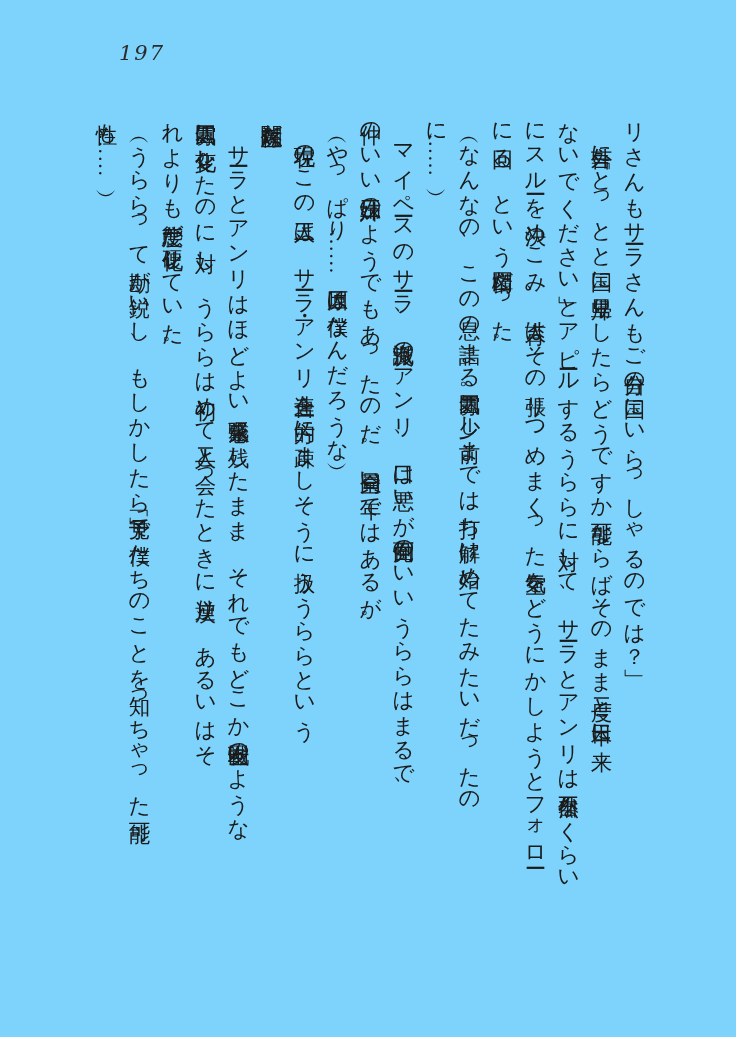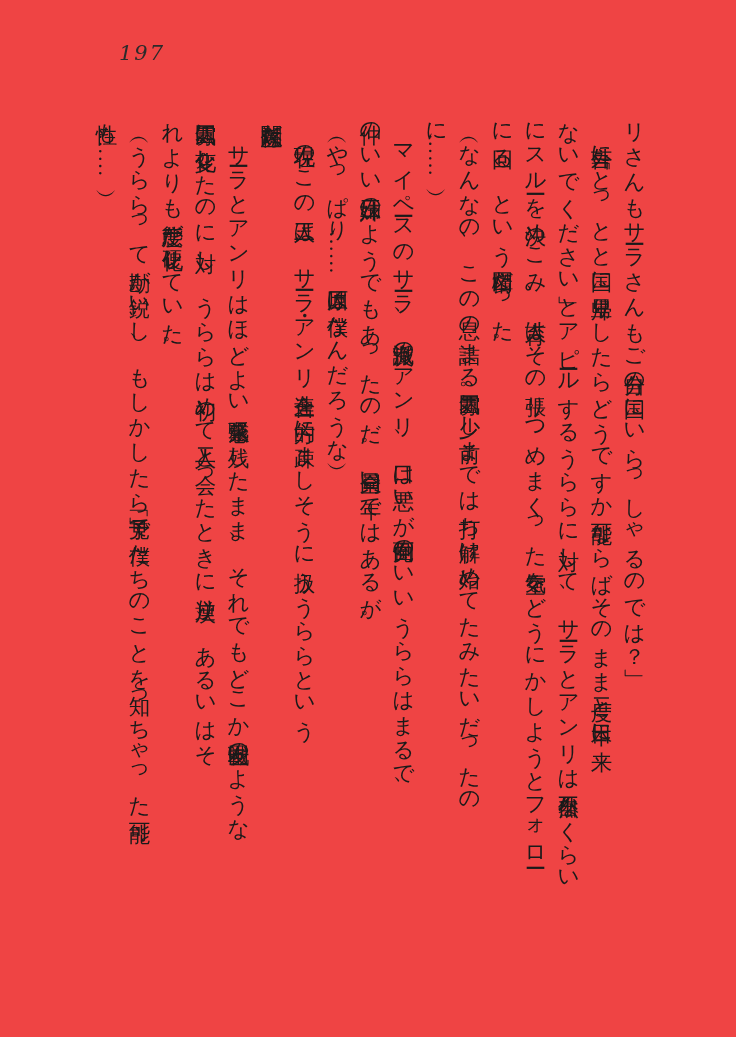--- a/index.html
+++ b/index.html
@@ -4,21 +4,21 @@
 <style>
   html, body {
     margin: 0;
     padding: 0;
     background: #e8e8e8;
   }
   .page {
     position: relative;
     width: 736px;
     height: 1037px;
-    background: #ef4444;
+    background: #7dd3fc;
     overflow: hidden;
     font-family: "Liberation Serif", "DejaVu Serif", serif;
   }
   .page-number {
     position: absolute;
     left: 119px;
     top: 41px;
     font-size: 21px;
     font-style: italic;
     letter-spacing: 2px;

